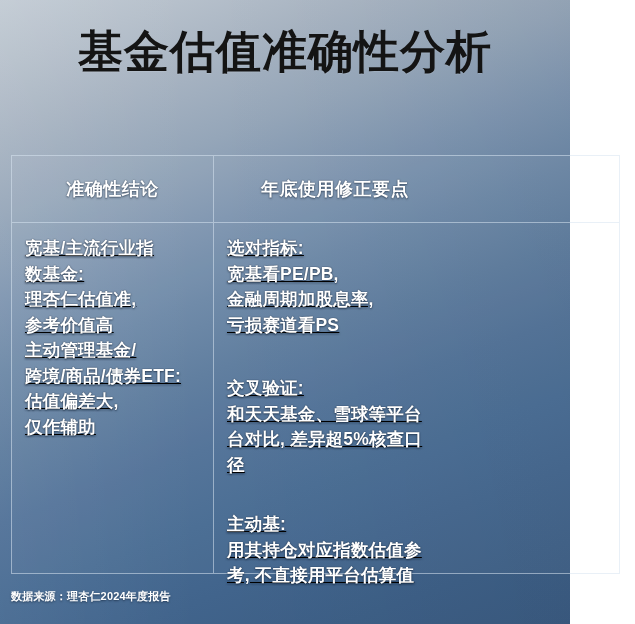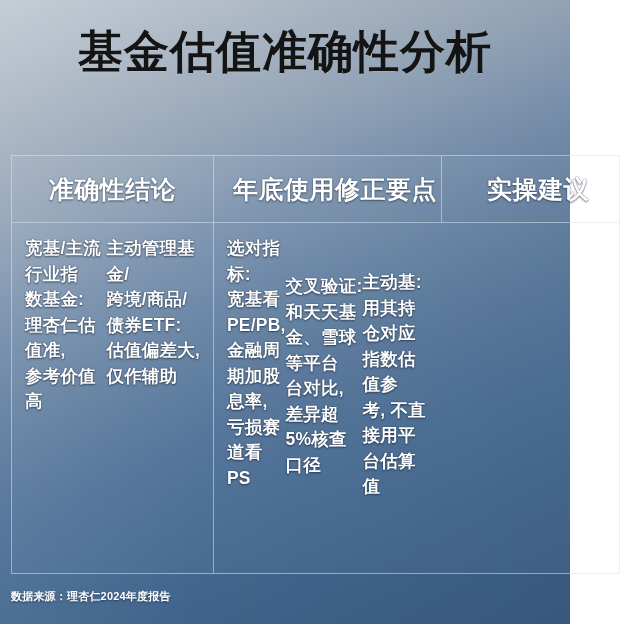--- a/index.html
+++ b/index.html
@@ -94,32 +94,33 @@
 
   .thead .cell {
     display: flex;
     align-items: center;
     justify-content: center;
     box-sizing: border-box;
   }
   .thead .cell + .cell { border-left: 1px solid rgba(215,228,240,0.55); padding-left: 15px; }
 
   .thead .cell .htxt {
-    font-size: 25px;
+    font-size: 18px;
     font-weight: bold;
     color: #ffffff;
     letter-spacing: 0.5px;
     text-shadow: 0 1px 2px rgba(20,35,55,0.55), 0 0 1px rgba(20,35,55,0.8);
   }
 
   .tbody .cell {
     box-sizing: border-box;
     padding: 13px 8px 10px 13px;
     display: flex;
-    flex-direction: row;
+    flex-direction: column;
+    text-decoration: underline;
   }
   .tbody .cell + .cell { border-left: 1px solid rgba(215,228,240,0.55); }
 
   .block {
     color: #ffffff;
     font-size: 17.5px;
     font-weight: bold;
     line-height: 1.46;
     white-space: pre-line;
     text-shadow: 0 1px 2px rgba(15,30,50,0.6), 0 0 1px rgba(15,30,50,0.9);
@@ -152,23 +153,20 @@
   <div class="title">基金估值准确性分析</div>
 
   <div class="table">
 
     <div class="thead">
       <div class="cell col-1">
         <span class="htxt">准确性结论</span>
       </div>
       <div class="cell col-2">
         <span class="htxt">年底使用修正要点</span>
-      </div>
-      <div class="cell col-3">
-        <span class="htxt">实操建议</span>
       </div>
     </div>
 
     <div class="tbody">
 
       <div class="cell col-1 c1">
         <div class="block b1">宽基/主流行业指
 数基金:
 理杏仁估值准,
 参考价值高</div>

